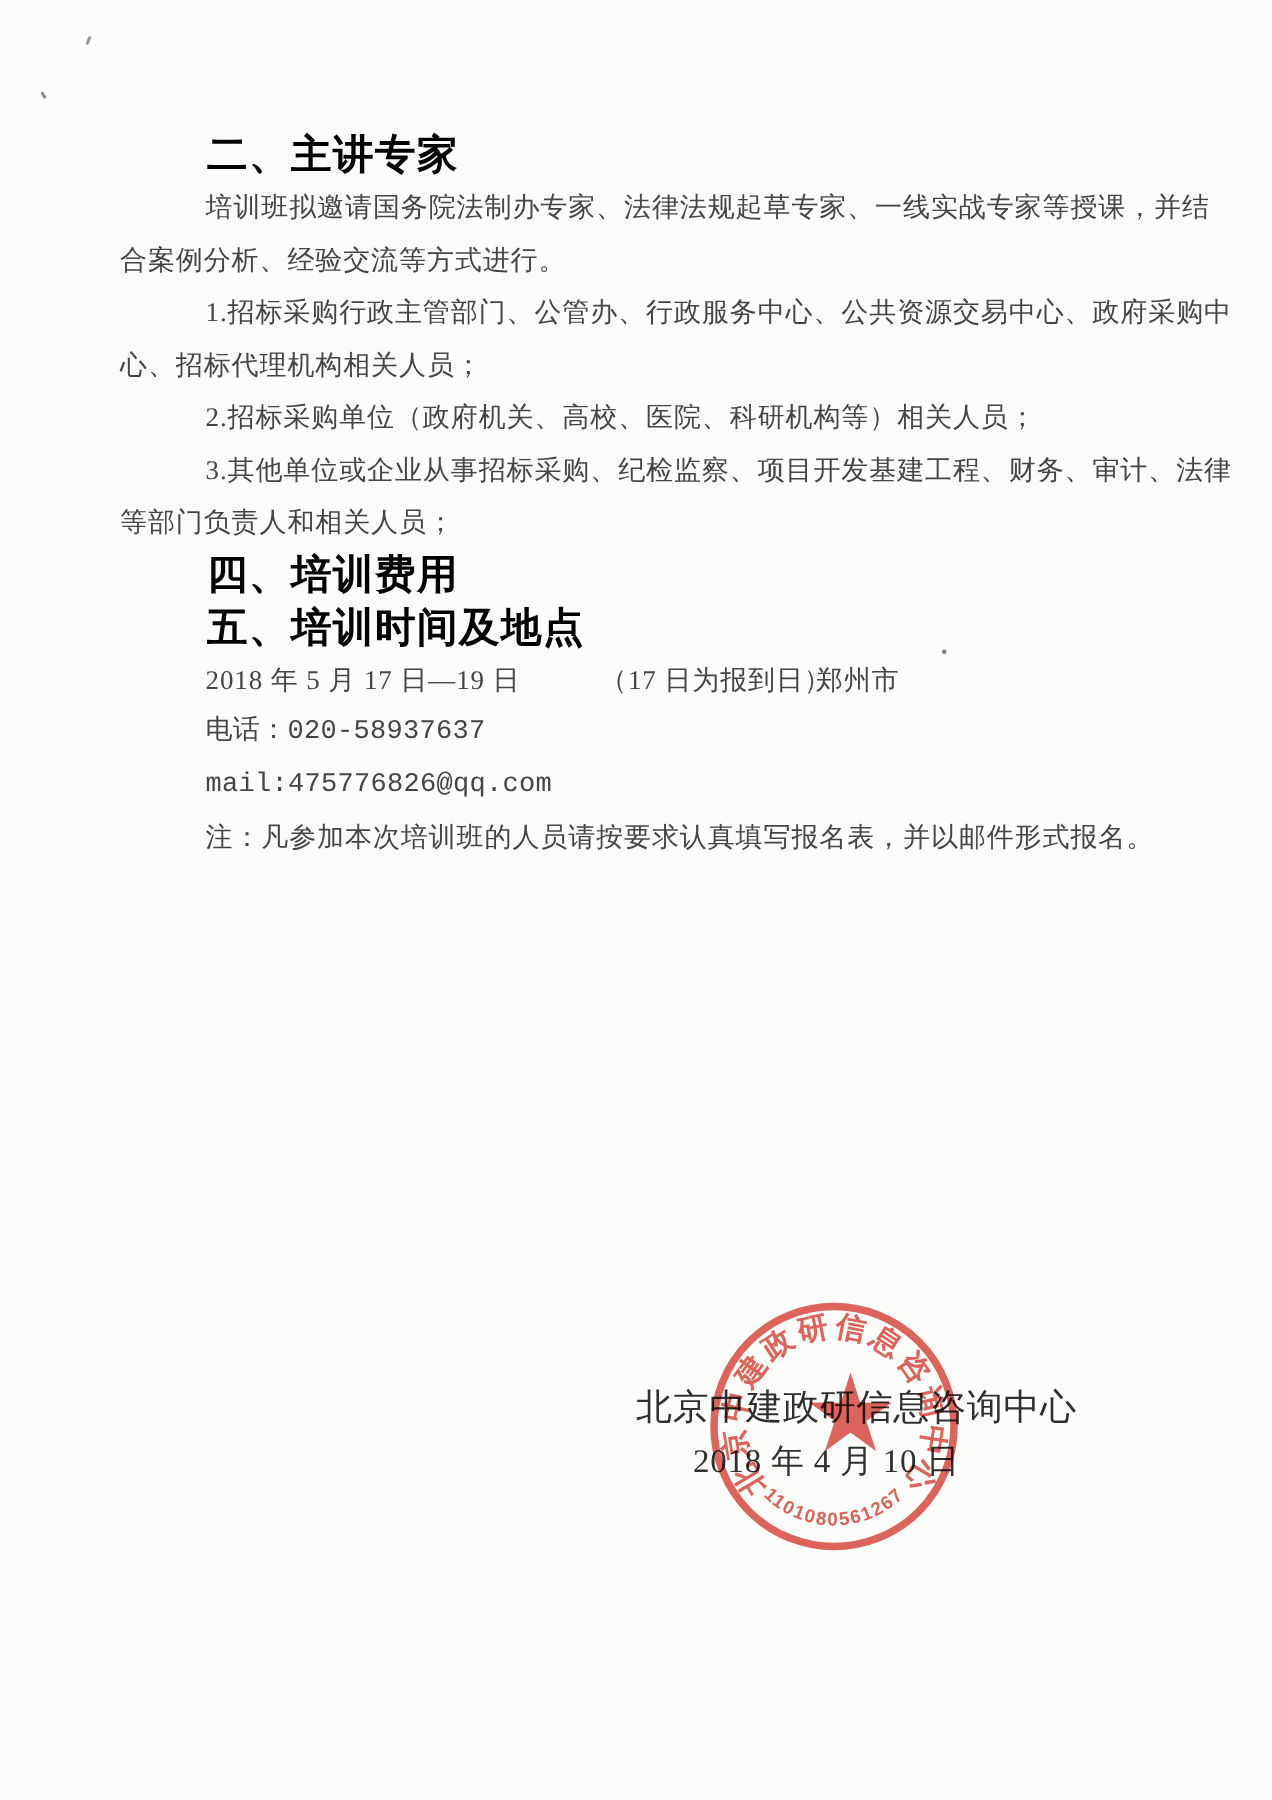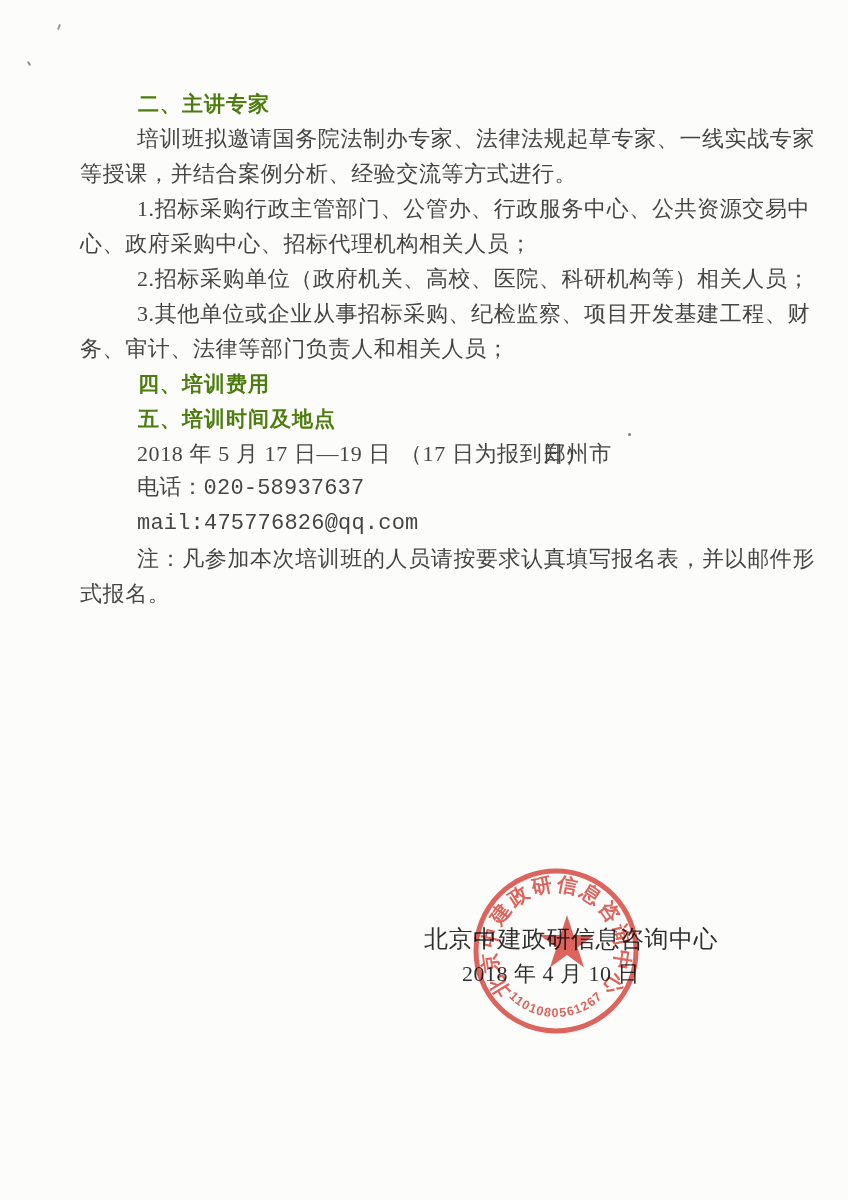--- a/index.html
+++ b/index.html
@@ -1,20 +1,20 @@
 <!DOCTYPE html>
 <html><head>
 <meta charset="utf-8">
 <style>
   html,body{margin:0;padding:0;}
   body{width:848px;height:1200px;background:#fcfcfb;position:relative;overflow:hidden;
        font-family:"Liberation Serif","DejaVu Serif",serif;color:#454545;}
   .doc{position:absolute;left:80px;top:86px;width:742px;}
-  .doc p{margin:0;font-size:22px;line-height:35px;letter-spacing:0.6px;text-indent:57px;color:#454545;}
-  .doc h2{margin:0;font-size:21px;line-height:35px;font-weight:bold;color:#4d7c0f;
+  .doc p{margin:0;font-size:18px;line-height:35px;letter-spacing:0.6px;text-indent:57px;color:#454545;}
+  .doc h2{margin:0;font-size:27px;line-height:35px;font-weight:bold;color:#000000;
           font-family:"Liberation Sans","DejaVu Sans",sans-serif;padding-left:58px;letter-spacing:1px;}
   .doc p.latin{font-family:"Liberation Mono","DejaVu Sans Mono",monospace;letter-spacing:0.2px;}
   .schedule-line{position:relative;}
   .schedule-line .note{position:absolute;left:320px;top:0;text-indent:0;}
   .schedule-line .loc{position:absolute;left:464px;top:0;text-indent:0;}
   .sig-org{position:absolute;left:424px;top:924px;font-size:24px;line-height:30px;color:#303030;letter-spacing:0.5px;}
   .sig-date{position:absolute;left:462px;top:959px;font-size:22px;line-height:30px;color:#303030;letter-spacing:0.5px;}
   .seal{position:absolute;left:456px;top:851px;width:200px;height:200px;
         mix-blend-mode:multiply;opacity:0.9;}
   .seal text{font-family:"Liberation Serif","DejaVu Serif",serif;font-weight:bold;}

